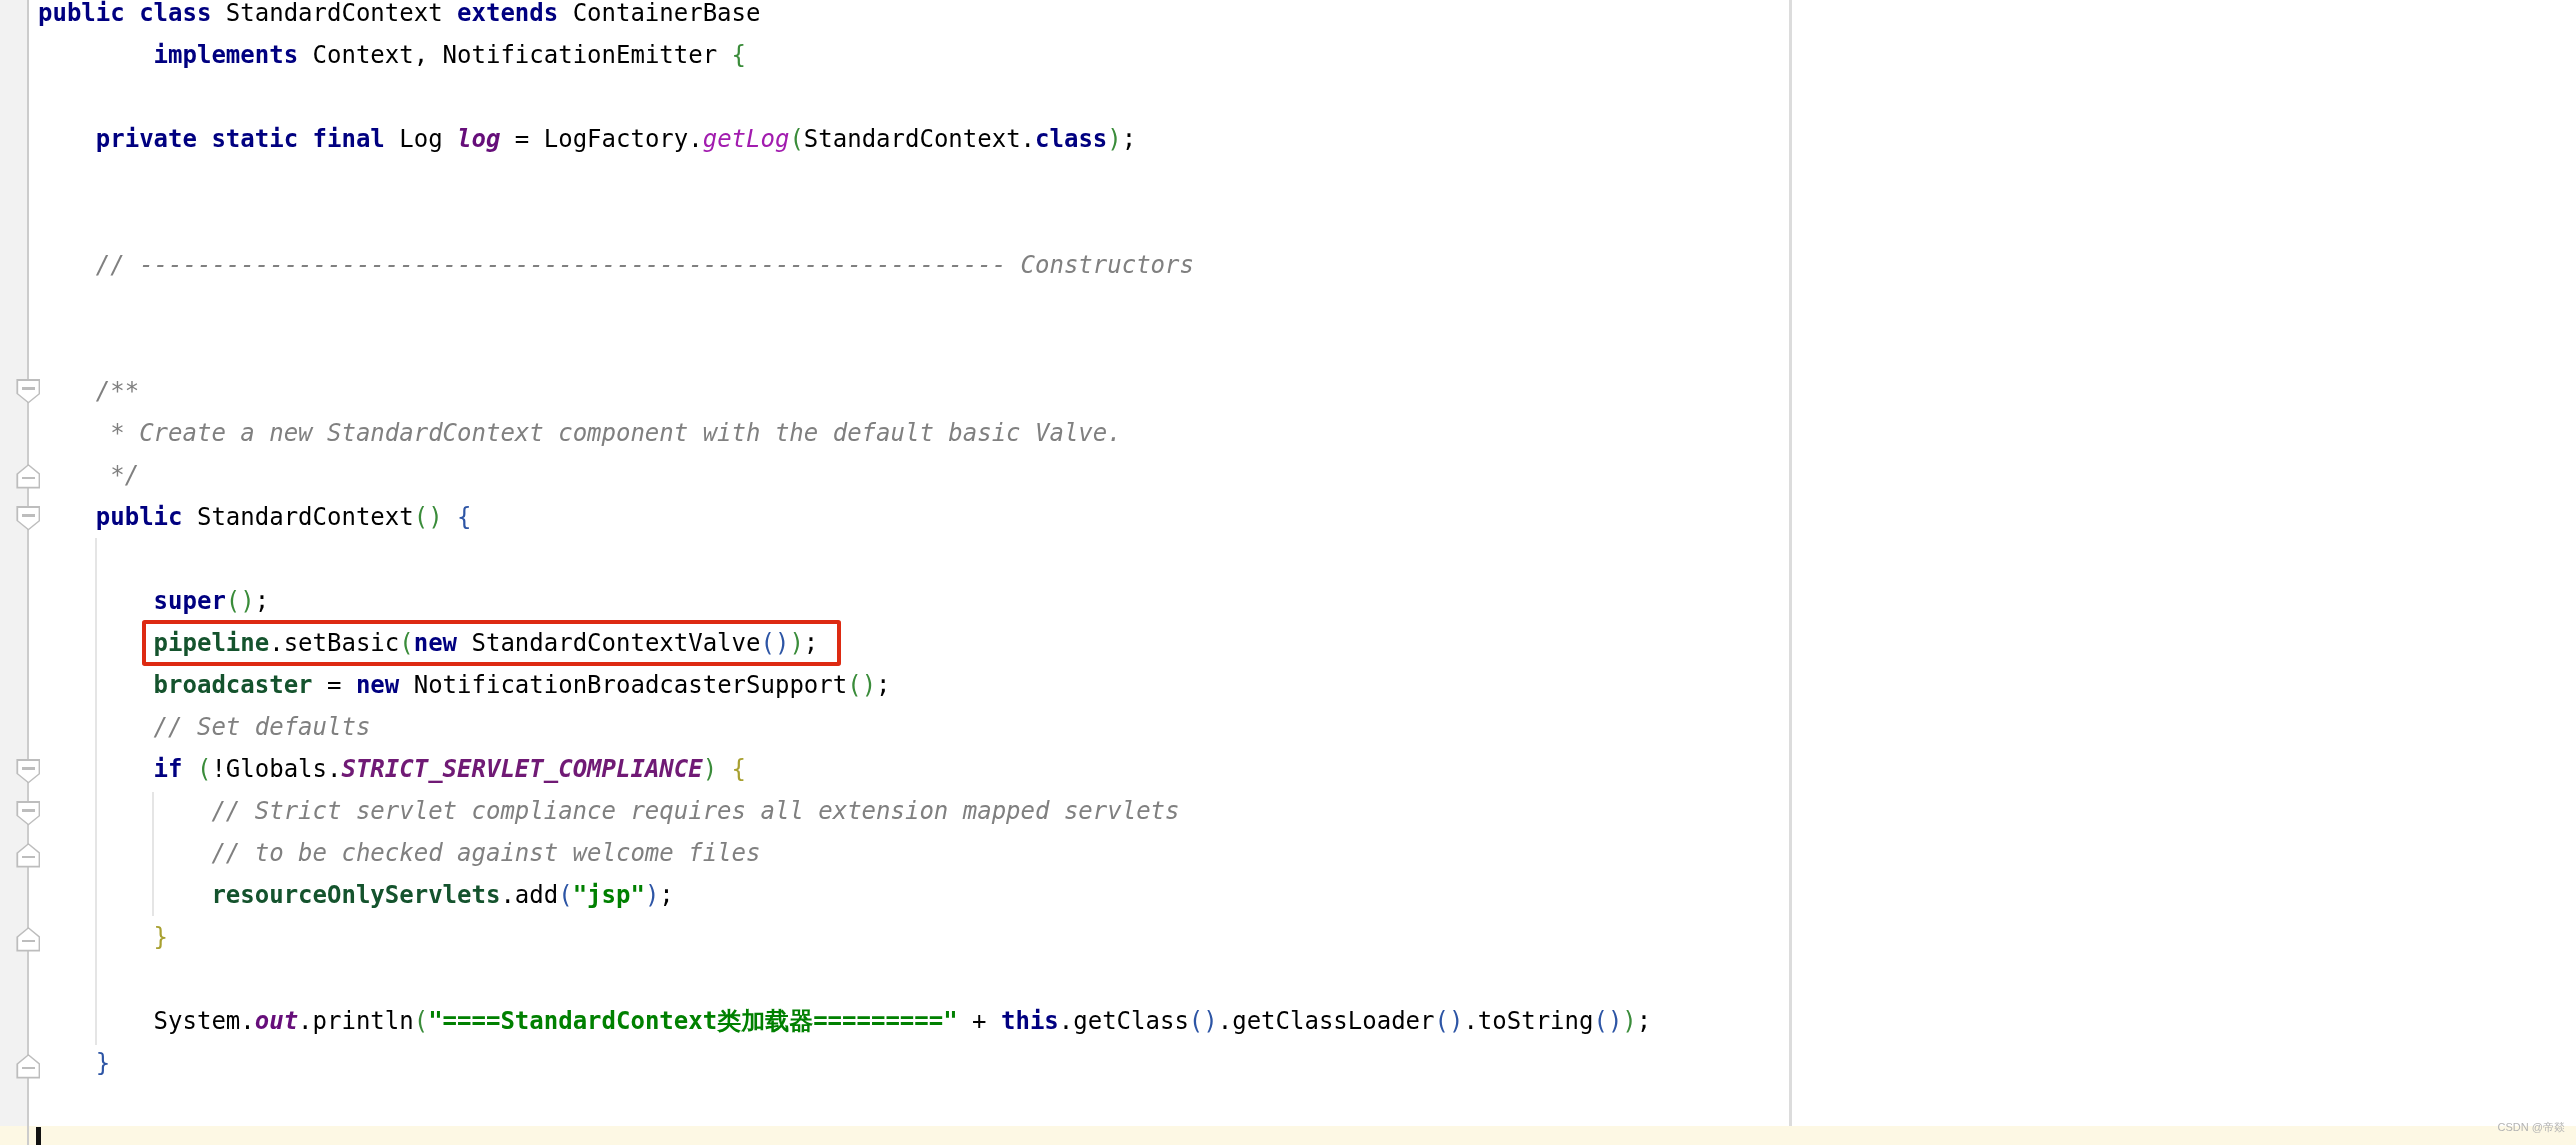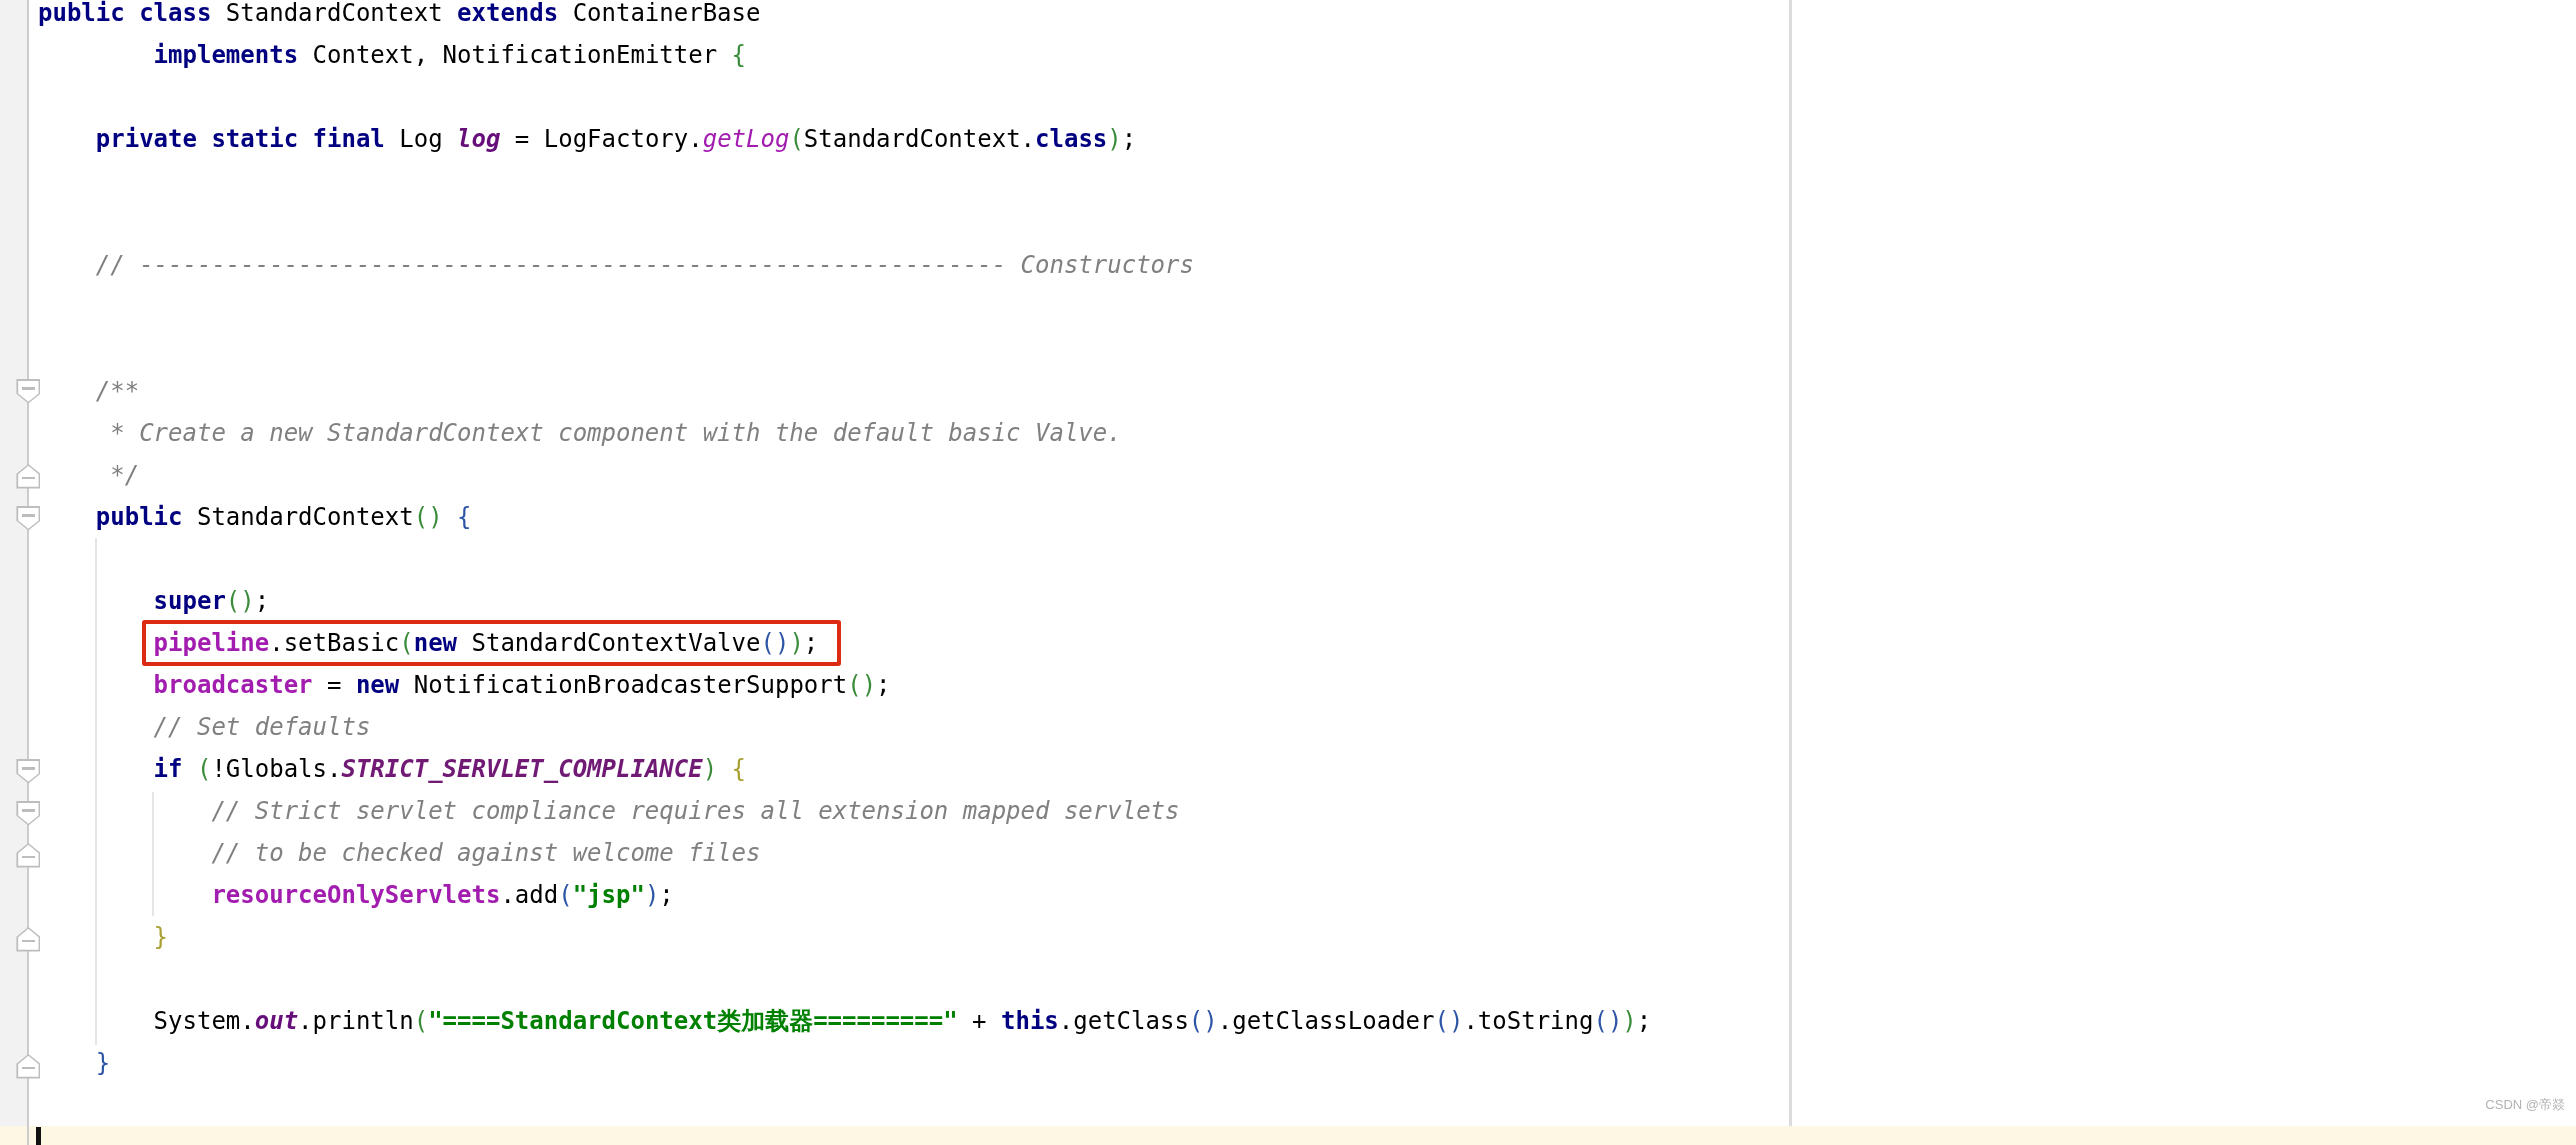--- a/index.html
+++ b/index.html
@@ -29,21 +29,21 @@
   .fold.up   .minus { top:12.8px; }
   
   .code {
     position:absolute; left:38px; top:-8.2px;
     font-size:24px; line-height:42px; white-space:pre;
   }
   .code-line { height:42px; }
   .tk-kw     { color:#000080; font-weight:bold; }
   .tk-plain  { color:#000000; }
   .tk-cmt    { color:#808080; font-style:italic; }
-  .tk-field  { color:#a21caf; font-weight:bold; }
+  .tk-field  { color:#14532d; font-weight:bold; }
   .tk-sfield { color:#660e7a; font-weight:bold; font-style:italic; }
   .tk-const  { color:#701a75; font-weight:bold; font-style:italic; }
   .tk-str    { color:#008000; font-weight:bold; }
   .tk-smethod{ color:#a21caf; font-style:italic; }
   .tk-p1 { color:#3a8c3a; }
   .tk-p2 { color:#2d55a5; }
   .tk-p3 { color:#a8a030; }
   
   .indent-guide { position:absolute; width:1.8px; background:#e5e5e5; }
   .guide-a { left:95px; top:538px;  height:507px; }
@@ -52,22 +52,22 @@
   .margin-guide { position:absolute; left:1789px; top:0; width:2.7px; height:1146px; background:#dcdcdc; }
   
   .red-box {
     position:absolute; left:142px; top:620px; width:699px; height:46px;
     border:4.6px solid #dd2a12; border-radius:2.7px; box-sizing:border-box;
   }
   
   .cur-line { position:absolute; left:0; top:1126px; width:2576px; height:20px; background:#fdf8e4; }
   .caret    { position:absolute; left:36px; top:1127px; width:4.6px; height:18px; background:#111111; }
   .watermark {
-    position:absolute; right:11px; top:1096px;
-    font-family:"Liberation Sans", sans-serif; font-size:13px; color:#b3b3b3;
+    position:absolute; right:11px; top:1120px;
+    font-family:"Liberation Sans", sans-serif; font-size:11px; color:#b3b3b3;
   }
 </style>
 </head>
 <body>
 
 <div id="screen">
 
   <div class="gutter-bg"></div>
 
   <div class="code"><div class="code-line"><span class="tk-kw">public class </span><span class="tk-plain">StandardContext </span><span class="tk-kw">extends </span><span class="tk-plain">ContainerBase</span></div><div class="code-line"><span class="tk-plain">        </span><span class="tk-kw">implements </span><span class="tk-plain">Context, NotificationEmitter </span><span class="tk-p1">{</span></div><div class="code-line"></div><div class="code-line"><span class="tk-plain">    </span><span class="tk-kw">private static final </span><span class="tk-plain">Log </span><span class="tk-sfield">log</span><span class="tk-plain"> = LogFactory.</span><span class="tk-smethod">getLog</span><span class="tk-p1">(</span><span class="tk-plain">StandardContext.</span><span class="tk-kw">class</span><span class="tk-p1">)</span><span class="tk-plain">;</span></div><div class="code-line"></div><div class="code-line"></div><div class="code-line"><span class="tk-plain">    </span><span class="tk-cmt">// ------------------------------------------------------------ Constructors</span></div><div class="code-line"></div><div class="code-line"></div><div class="code-line"><span class="tk-plain">    </span><span class="tk-cmt">/**</span></div><div class="code-line"><span class="tk-plain">     </span><span class="tk-cmt">* Create a new StandardContext component with the default basic Valve.</span></div><div class="code-line"><span class="tk-plain">     </span><span class="tk-cmt">*/</span></div><div class="code-line"><span class="tk-plain">    </span><span class="tk-kw">public </span><span class="tk-plain">StandardContext</span><span class="tk-p1">()</span><span class="tk-plain"> </span><span class="tk-p2">{</span></div><div class="code-line"></div><div class="code-line"><span class="tk-plain">        </span><span class="tk-kw">super</span><span class="tk-p1">()</span><span class="tk-plain">;</span></div><div class="code-line"><span class="tk-plain">        </span><span class="tk-field">pipeline</span><span class="tk-plain">.setBasic</span><span class="tk-p1">(</span><span class="tk-kw">new </span><span class="tk-plain">StandardContextValve</span><span class="tk-p2">()</span><span class="tk-p1">)</span><span class="tk-plain">;</span></div><div class="code-line"><span class="tk-plain">        </span><span class="tk-field">broadcaster</span><span class="tk-plain"> = </span><span class="tk-kw">new </span><span class="tk-plain">NotificationBroadcasterSupport</span><span class="tk-p1">()</span><span class="tk-plain">;</span></div><div class="code-line"><span class="tk-plain">        </span><span class="tk-cmt">// Set defaults</span></div><div class="code-line"><span class="tk-plain">        </span><span class="tk-kw">if </span><span class="tk-p1">(</span><span class="tk-plain">!Globals.</span><span class="tk-const">STRICT_SERVLET_COMPLIANCE</span><span class="tk-p1">)</span><span class="tk-plain"> </span><span class="tk-p3">{</span></div><div class="code-line"><span class="tk-plain">            </span><span class="tk-cmt">// Strict servlet compliance requires all extension mapped servlets</span></div><div class="code-line"><span class="tk-plain">            </span><span class="tk-cmt">// to be checked against welcome files</span></div><div class="code-line"><span class="tk-plain">            </span><span class="tk-field">resourceOnlyServlets</span><span class="tk-plain">.add</span><span class="tk-p2">(</span><span class="tk-str">"jsp"</span><span class="tk-p2">)</span><span class="tk-plain">;</span></div><div class="code-line"><span class="tk-plain">        </span><span class="tk-p3">}</span></div><div class="code-line"></div><div class="code-line"><span class="tk-plain">        </span><span class="tk-plain">System.</span><span class="tk-sfield">out</span><span class="tk-plain">.println</span><span class="tk-p1">(</span><span class="tk-str">"====StandardContext类加载器========="</span><span class="tk-plain"> + </span><span class="tk-kw">this</span><span class="tk-plain">.getClass</span><span class="tk-p2">()</span><span class="tk-plain">.getClassLoader</span><span class="tk-p2">()</span><span class="tk-plain">.toString</span><span class="tk-p2">()</span><span class="tk-p1">)</span><span class="tk-plain">;</span></div><div class="code-line"><span class="tk-plain">    </span><span class="tk-p2">}</span></div></div>

